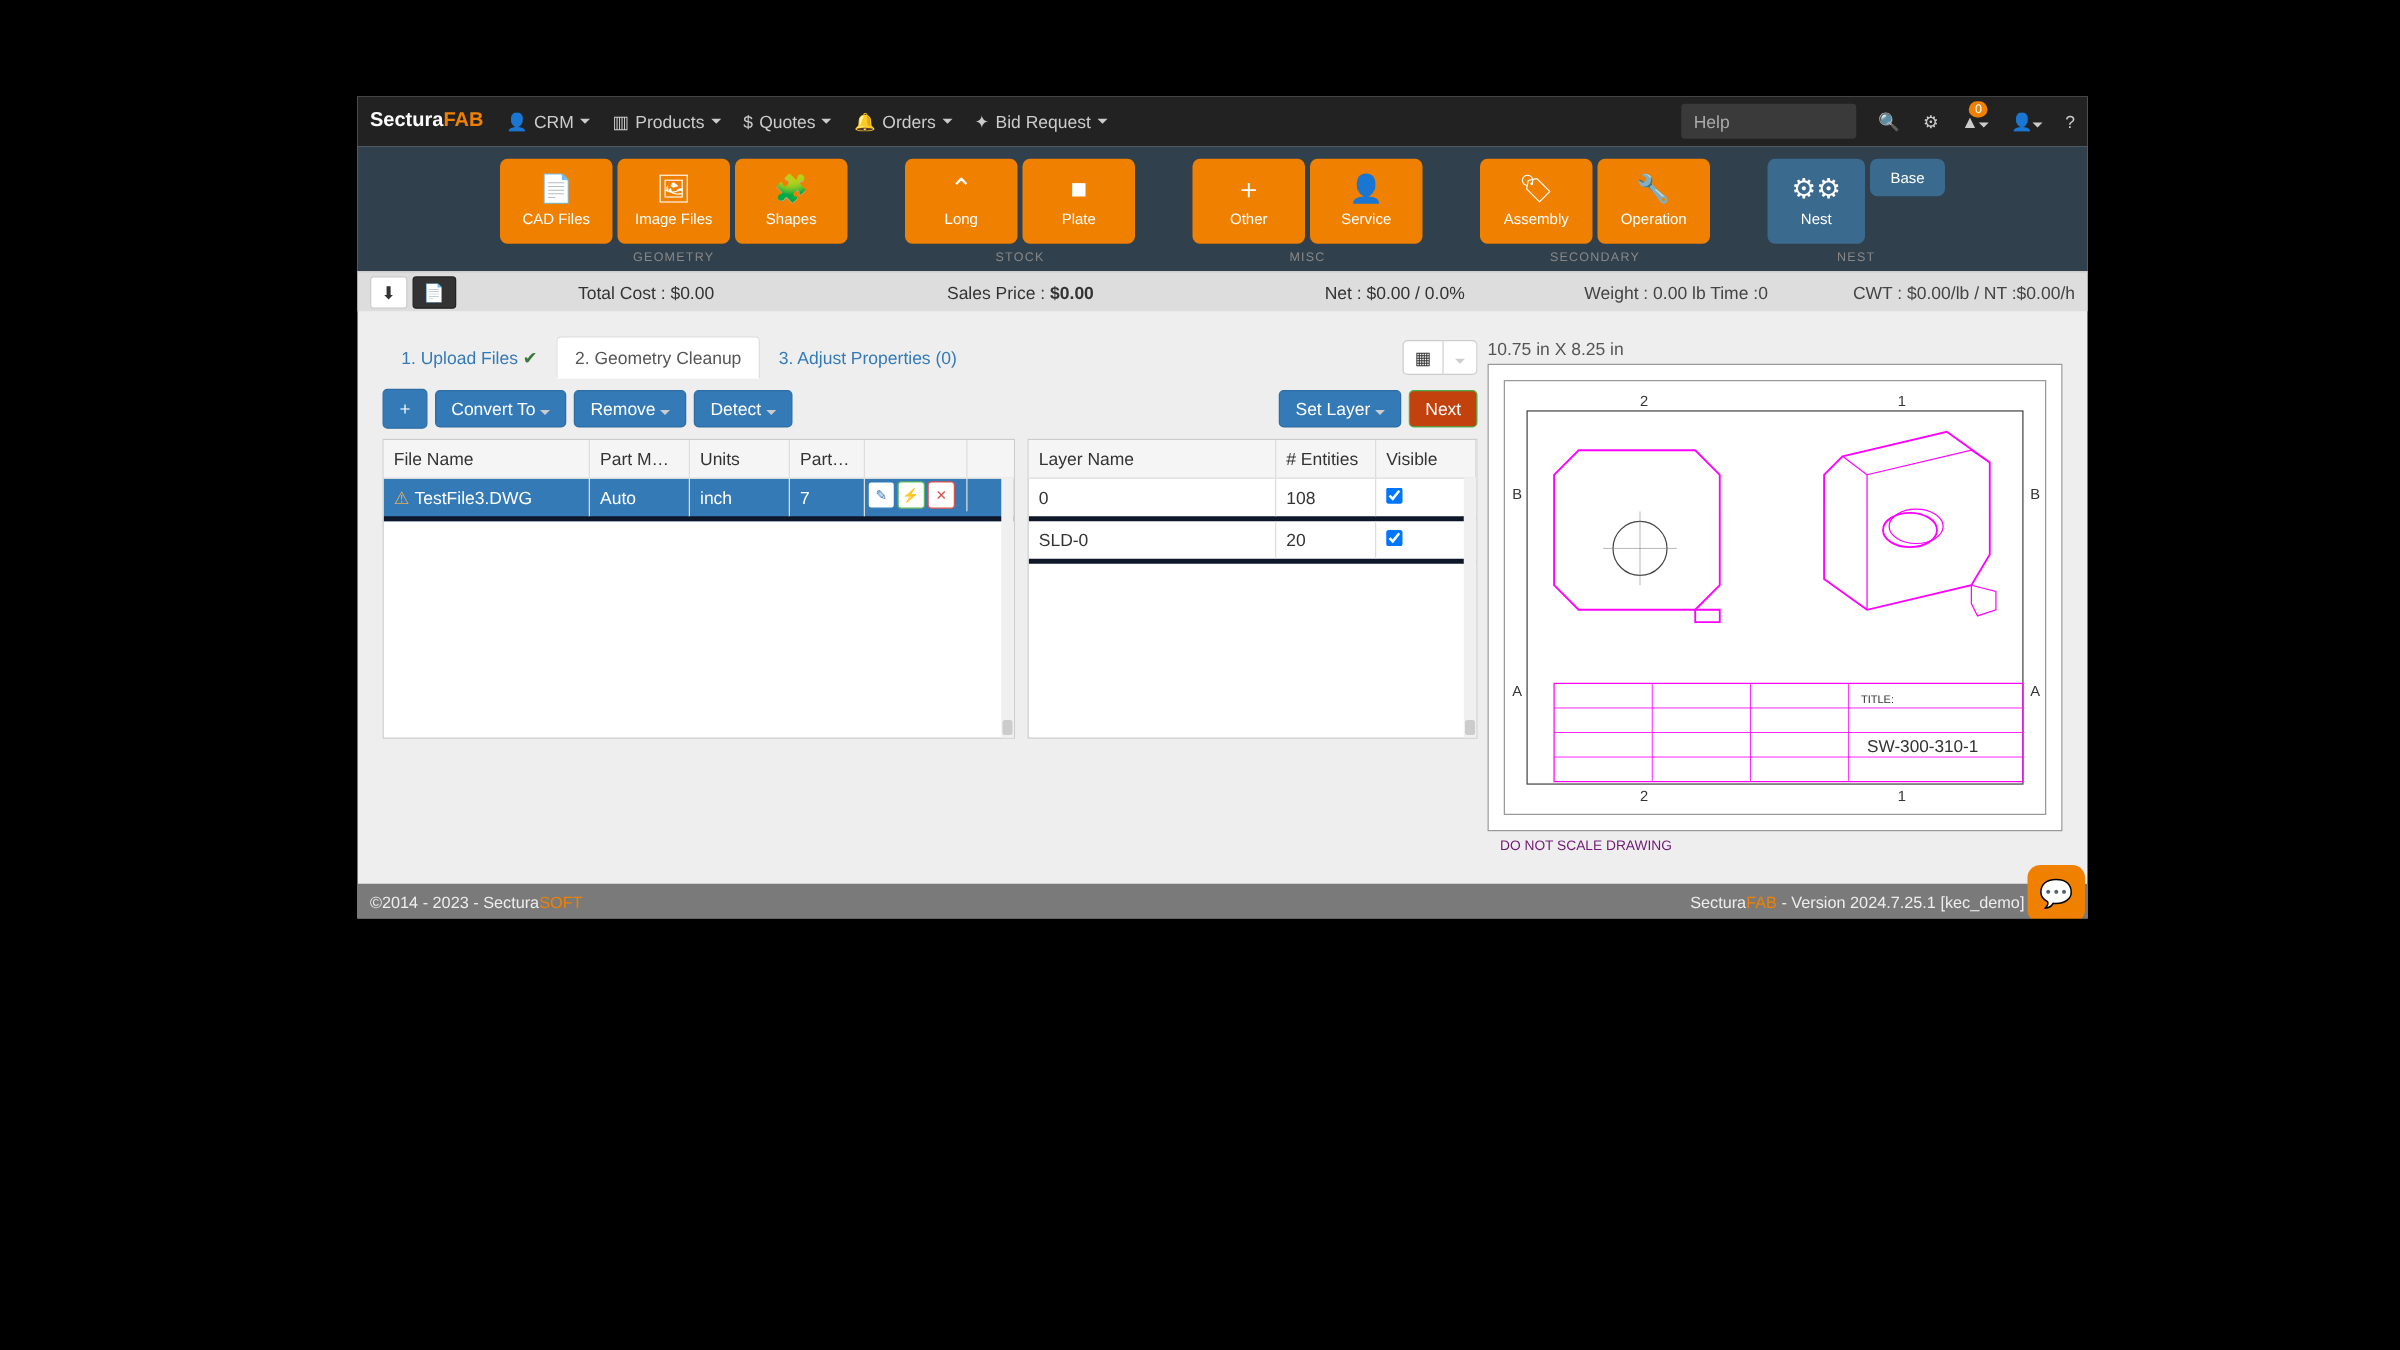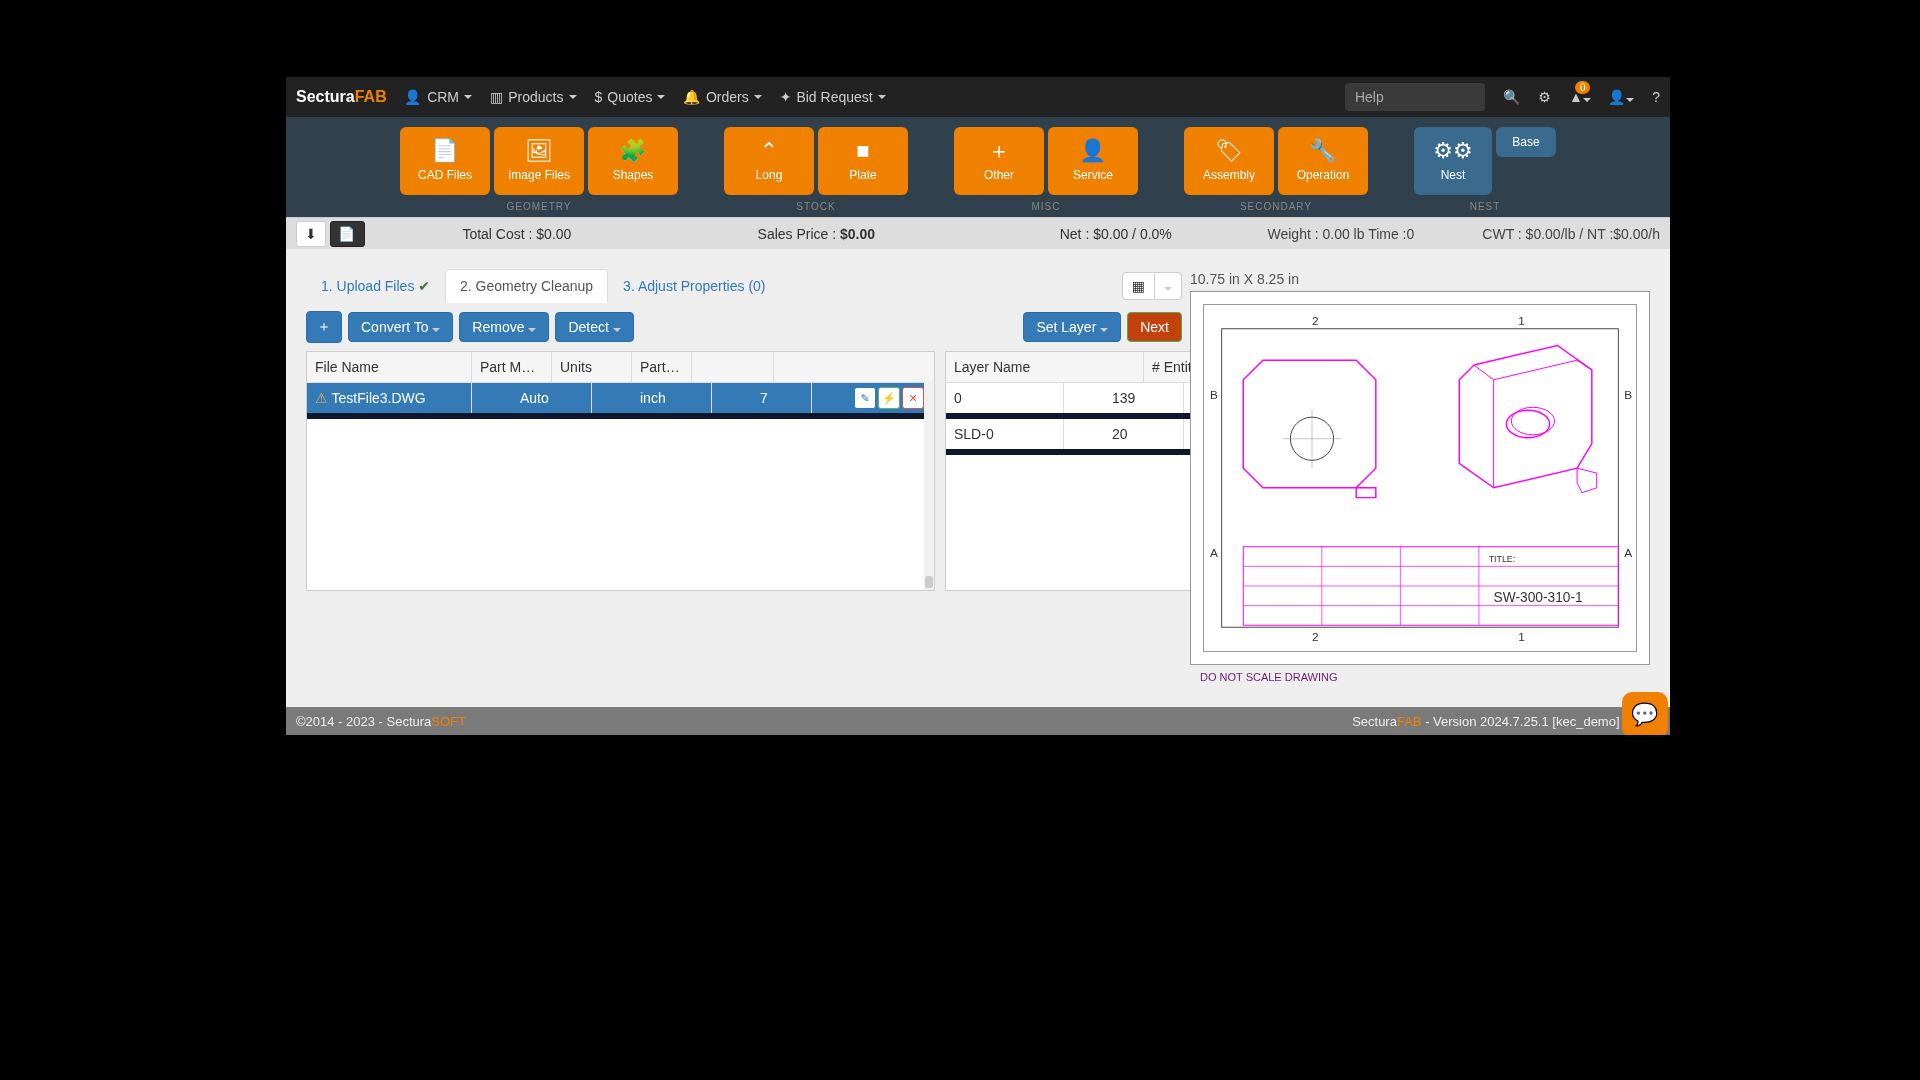--- a/index.html
+++ b/index.html
@@ -62,21 +62,21 @@
 .btn-primary { background: #337ab7; color: #fff; border-color: #2e6da4; }
 .btn-success { background: #c2410c; color: #fff; border-color: #4cae4c; }
 .btn-sq { padding: 6px 10px; }
 .flex-spacer { flex: 1; }
 
 .two-grids { display: flex; gap: 10px; height: 240px; }
 .grid-wrap { border: 1px solid #ccc; background: #fff; flex: 1; display: flex; flex-direction: column; position: relative; }
 .grid-wrap.narrow { flex: 0 0 360px; }
 .ghead { display: flex; background: #f5f5f5; border-bottom: 1px solid #ddd; font-weight: normal; color: #333; }
 .gcell { padding: 7px 8px; border-right: 1px solid #ddd; overflow: hidden; white-space: nowrap; text-overflow: ellipsis; }
-.grow { display: flex; border-bottom: 6px solid #0f172a; align-items: center; gap: 40px; }
+.grow { display: flex; border-bottom: 4px solid #0f172a; align-items: flex-start; }
 .grow.selected { background: #337ab7; color: #fff; }
 .gbody { flex: 1; overflow: auto; }
 .row-actions { display: flex; gap: 2px; padding: 2px; }
 .mini-btn { width: 22px; height: 22px; border: 1px solid #ccc; background: #fff; border-radius: 3px; display: flex; align-items: center; justify-content: center; font-size: 11px; cursor: pointer; }
 .mini-btn.blue { color: #337ab7; border-color: #337ab7; }
 .mini-btn.green { color: #5cb85c; border-color: #5cb85c; }
 .mini-btn.red { color: #d9534f; border-color: #d9534f; }
 .warn-icon { color: #f0ad4e; margin-right: 4px; }
 .scroll-stub { position: absolute; right: 0; top: 30px; bottom: 0; width: 10px; background: #f0f0f0; }
 .scroll-thumb-bottom { position: absolute; bottom: 2px; left: 1px; right: 1px; height: 12px; background: #ccc; border-radius: 2px; }
@@ -299,21 +299,21 @@
 
           <div class="grid-wrap narrow">
             <div class="ghead">
               <div class="gcell col-ln">Layer Name</div>
               <div class="gcell col-ent"># Entities</div>
               <div class="gcell col-vis">Visible</div>
             </div>
             <div class="gbody" id="layers-body">
                 <div class="grow">
                   <div class="gcell col-ln">0</div>
-                  <div class="gcell col-ent">139</div>
+                  <div class="gcell col-ent">108</div>
                   <div class="gcell col-vis"><input type="checkbox" checked="" style=""></div>
                 </div>
                 <div class="grow">
                   <div class="gcell col-ln">SLD-0</div>
                   <div class="gcell col-ent">20</div>
                   <div class="gcell col-vis"><input type="checkbox" checked="" style=""></div>
                 </div>
               </div>
             <div class="scroll-stub">
                 <div class="scroll-thumb-bottom"></div>

